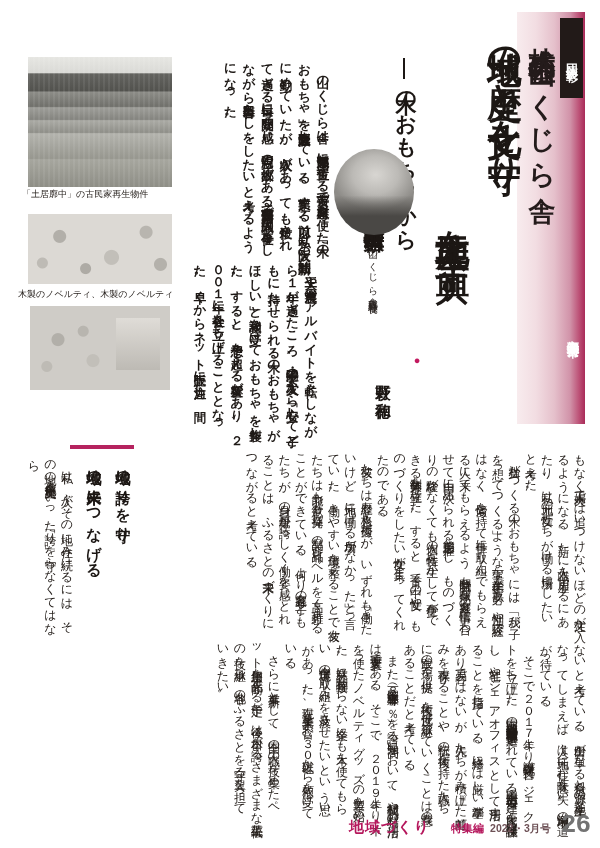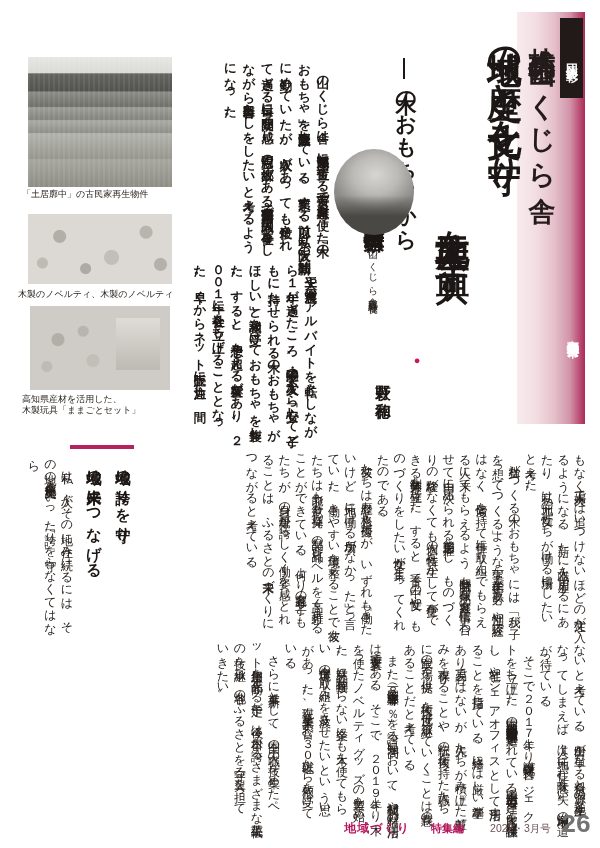--- a/index.html
+++ b/index.html
@@ -121,23 +121,23 @@
     font-family:"Liberation Sans","DejaVu Sans",sans-serif;
     font-size:15px; font-weight:700; letter-spacing:1px; line-height:29px; color:#1c1714;
   }
 
   
   .footer{
     position:absolute; right:10px; bottom:8px;
     display:flex; align-items:baseline;
     font-family:"Liberation Sans","DejaVu Sans",sans-serif;
   }
-  .pub{ font-size:12px; font-weight:700; color:#b5175c; letter-spacing:1px; }
+  .pub{ font-size:15px; font-weight:700; color:#b5175c; letter-spacing:1px; }
   .ed{ font-size:11px; font-weight:700; color:#b5175c; margin-left:21px; }
-  .issue{ font-size:10.5px; font-weight:400; color:#6d5156; margin-left:26px; }
+  .issue{ font-size:10.5px; font-weight:700; color:#6d5156; margin-left:6px; }
   .pagenum{ font-size:26px; font-weight:700; color:#737373; margin-left:10px; letter-spacing:-1px;font-family:Liberation Mono, monospace; }
 </style>
 </head>
 <body>
 
 <div class="page">
 
   <div class="band">
     <div class="badge vtx">団体表彰</div>
     <div class="company vtx">株式会社山のくじら舎</div>
@@ -154,22 +154,20 @@
   <div class="namecol vtx">
     <span class="bullet">●</span>
     <span class="pname">萩野　和徳</span>
   </div>
 
   <div class="photo photo1"></div>
   <div class="cap cap1">「土居廓中」の古民家再生物件</div>
   <div class="photo photo2"></div>
   <div class="cap cap2">木製のノベルティ、木製のノベルティ</div>
   <div class="photo photo3"></div>
-  <div class="cap cap3">高知県産材を活用した、
-木製玩具「ままごとセット」</div>
 
   <div class="lead lead1 vtx">　山のくじら舎は、高知県東部に位置する安芸市で県産材を使った「木のおもちゃ」を製造販売している。起業する以前、私は大阪の新聞社に勤めていたが、収入があっても忙殺されて過ぎる毎日に疑問を感じ、両親の故郷である高知県安芸市で職人的な仕事をしながら田舎暮らしをしたいと考えるようになった。</div>
   <div class="lead lead2 vtx">　大工や農業のアルバイトを転々としながら１年が過ぎたころ、妻・陽子の友人から「安心して子どもに持たせられる木のおもちゃがほしい」と相談を受けておもちゃを製作した。すると、予想を超える反響があり、２００１年に会社を立ち上げることとなった。早くからネット販売に注力し、間</div>
 
   <div class="body row1 vtx">もなく夫婦二人では追いつけないほどの注文が入るようになる。新たに職人を雇用するにあたり、私は地元の女性たちが働ける場所にしたいと考えた。
 　当社がつくる木のおもちゃには、「我が子を想ってつくる」ような丁寧な手作業が必要だ。性別や経験ではなく、愛情を持って仕事に取り組んでもらえる人に来てもらえるよう、就労時間も休暇も各家庭の事情に合わせて自由に決められる雇用形態とし、ものづくりの経験がなくても個人の特性を生かして仕事ができる分業体制を確立した。すると、子育て中の女性や、ものづくりをしたい女性が集まってくれたのである。
 　彼女たちは経歴も人格も優秀だが、いずれも「働きたいけど、地元に働ける場所がなかった」と言っていた。働きやすい環境を整えることで彼女たちは能力も意欲も発揮し、製品の品質レベルを高く維持することができている。何より各家庭の子どもたちが、自身の母親が誇らしく働く姿を感じとれることは、ふるさとの未来づくりにつながると考えている。</div>
   <div class="rule"></div>
   <div class="sec-heading vtx">地域の誇りを守り
 地域の未来につなげる</div>

